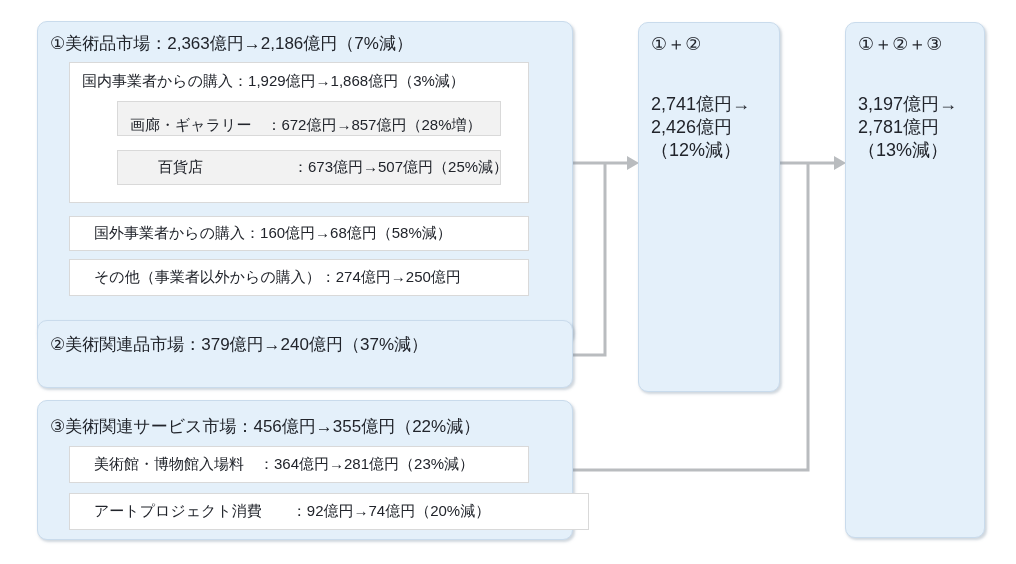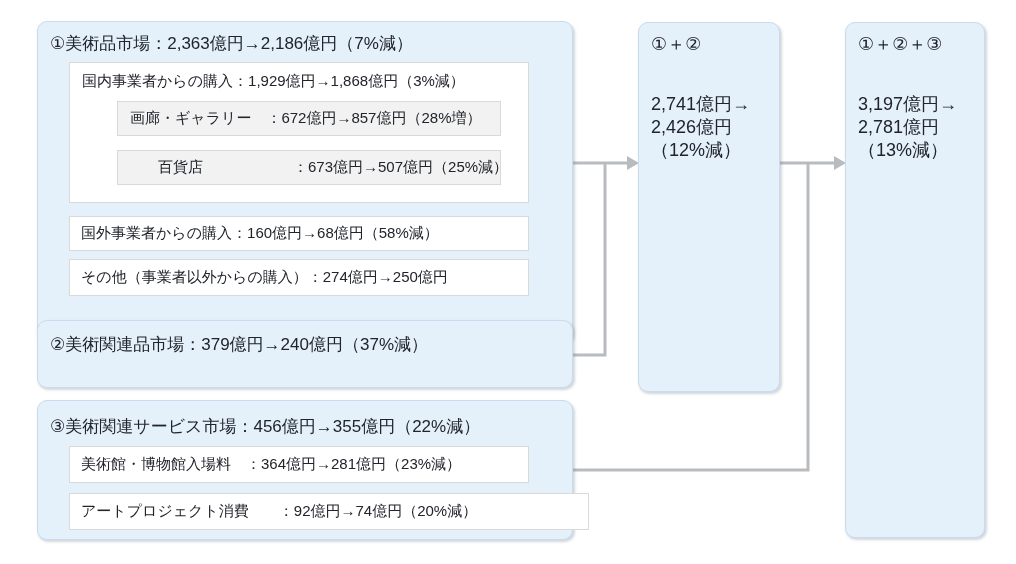--- a/index.html
+++ b/index.html
@@ -27,21 +27,21 @@
   }
   .graybox{
     position:absolute;
     background:#f2f2f2;
     border:1px solid #d9d9d9;
     display:flex;align-items:center;
     padding-left:12px;
     font-size:15px;
     white-space:nowrap;
   }
-  .rowbox{display:flex;align-items:center;padding-left:11px;font-size:15px;}
+  .rowbox{display:flex;align-items:center;padding-left:24px;font-size:15px;}
   .box-title{
     position:absolute;
     font-size:17px;line-height:23px;
     white-space:nowrap;
   }
   .wb-title{
     position:absolute;left:12px;top:8px;
     font-size:15px;line-height:20px;white-space:nowrap;
   }
   .sum-label{position:absolute;left:12px;top:10px;font-size:18px;line-height:23px;}
@@ -61,21 +61,21 @@
     <path d="M780 163 H836"></path>
     <polygon fill="#b9bcbf" stroke="none" points="834,156 846,163 834,170"></polygon>
     <path d="M573 470 H808 V163"></path>
   </svg>
 
   <section class="bluebox" style="left:37px;top:21px;width:536px;height:322px;">
     <div class="box-title" style="left:12px;top:10px;">①美術品市場：2,363億円→2,186億円（7%減）</div>
 
     <div class="whitebox" style="left:31px;top:40px;width:460px;height:141px;">
       <div class="wb-title">国内事業者からの購入：1,929億円→1,868億円（3%減）</div>
-      <div class="graybox" style="left:47px;top:38px;width:384px;height:35px;">
+      <div class="graybox" style="left:47px;top:38px;width:384px;height:35px;align-items:flex-end;">
         <span>画廊・ギャラリー　：672億円→857億円（28%増）</span>
       </div>
       <div class="graybox" style="left:47px;top:87px;width:384px;height:35px;padding-left:40px;">
         <span>百貨店　　　　　　：673億円→507億円（25%減）</span>
       </div>
     </div>
 
     <div class="whitebox rowbox" style="left:31px;top:194px;width:460px;height:35px;">
       <span>国外事業者からの購入：160億円→68億円（58%減）</span>
     </div>

